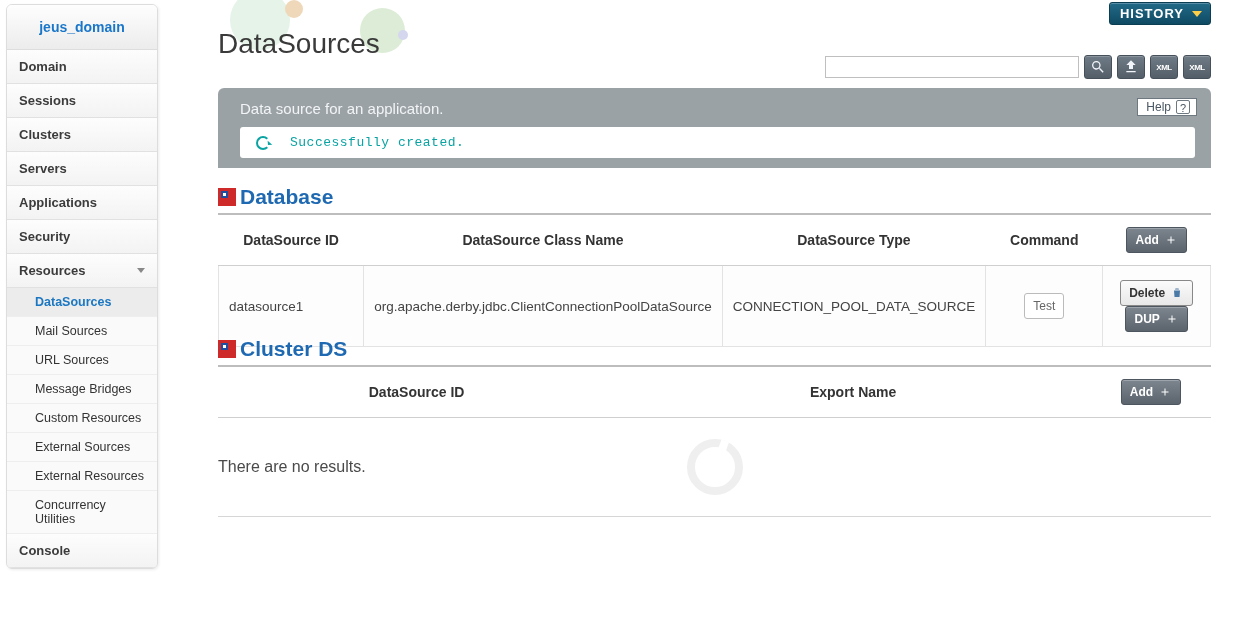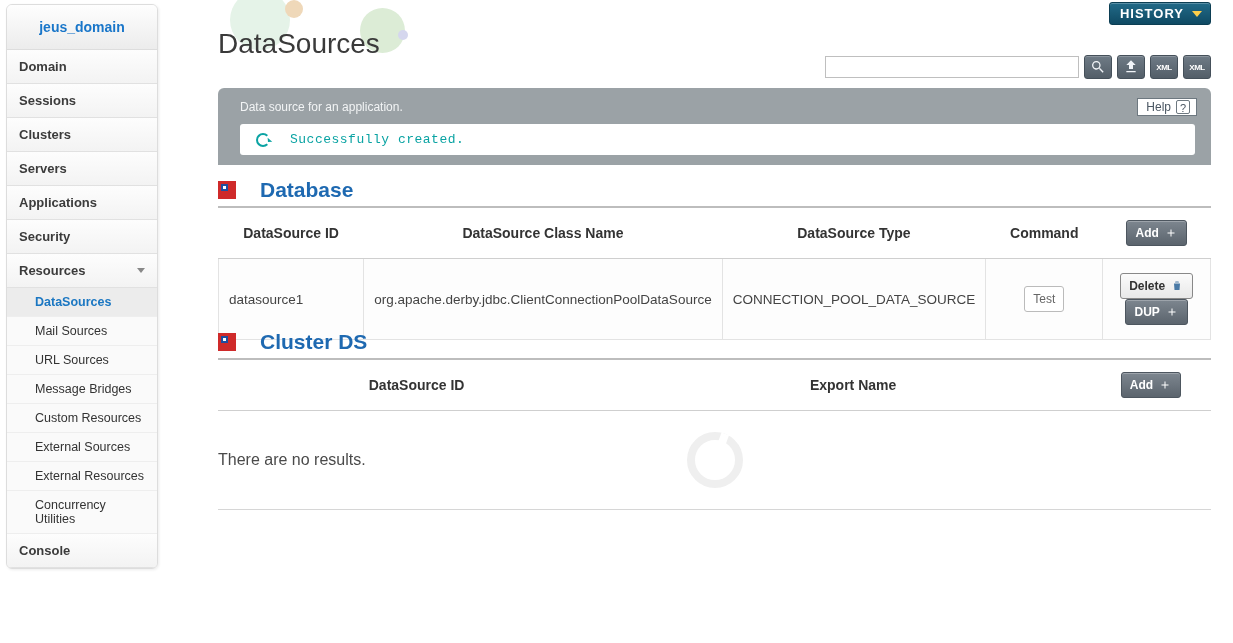--- a/index.html
+++ b/index.html
@@ -145,21 +145,21 @@
 
   .panel-head {
     position: absolute;
     left: 18px; right: 10px; top: 88px;
     background: #9ba2a6;
     border-radius: 6px 6px 0 0;
     padding: 12px 16px 10px 22px;
     color: #fff;
   }
   .panel-head .subtitle {
-    font-size: 12px;
+    font-size: 15px;
     color: #f2f4f5;
     margin-bottom: 10px;
   }
   .panel-head .help {
     position: absolute;
     right: 14px; top: 10px;
     background: #fff;
     color: #4a5662;
     font-size: 12px;
     padding: 1px 6px 1px 8px;
@@ -206,23 +206,24 @@
     position: absolute;
     left: 18px; right: 10px;
   }
   .section.s1 { top: 178px; }
   .section.s2 { top: 330px; }
 
   .section-title {
     font-size: 21px;
     color: #1e69b1;
     font-weight: 600;
-    display: flex; align-items: center; gap: 24px;
+    display: flex; align-items: center; gap: 4px;
     padding-bottom: 4px;
     border-bottom: 2px solid #bdbdbd;
+    margin-top: 7px;
   }
   .sq {
     width: 18px; height: 18px;
     background: #cf2a2a;
     position: relative;
     display: inline-block;
   }
   .sq::before {
     content: "";
     position: absolute;

